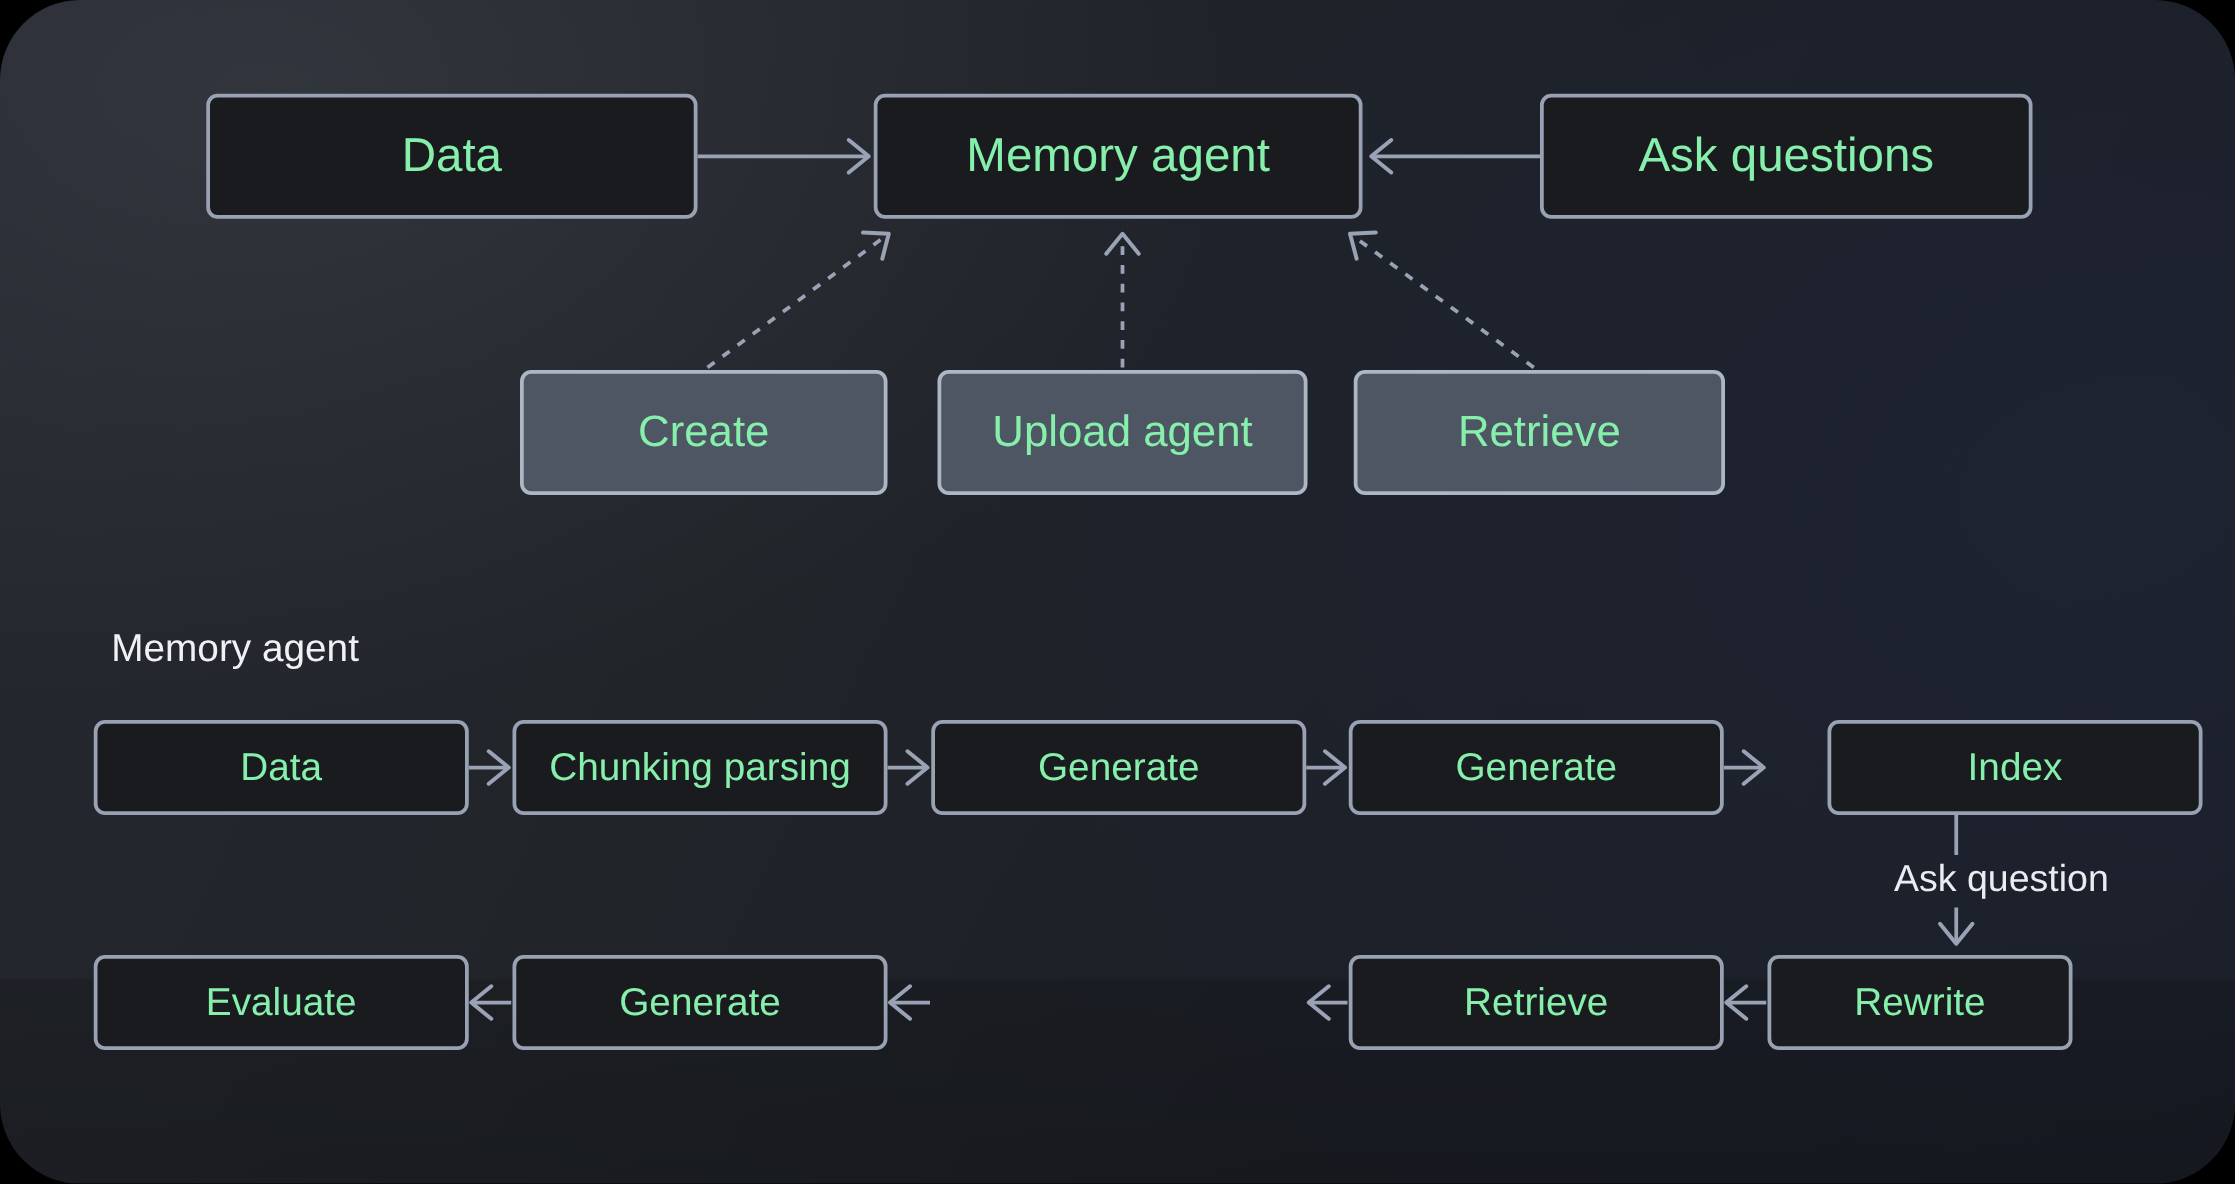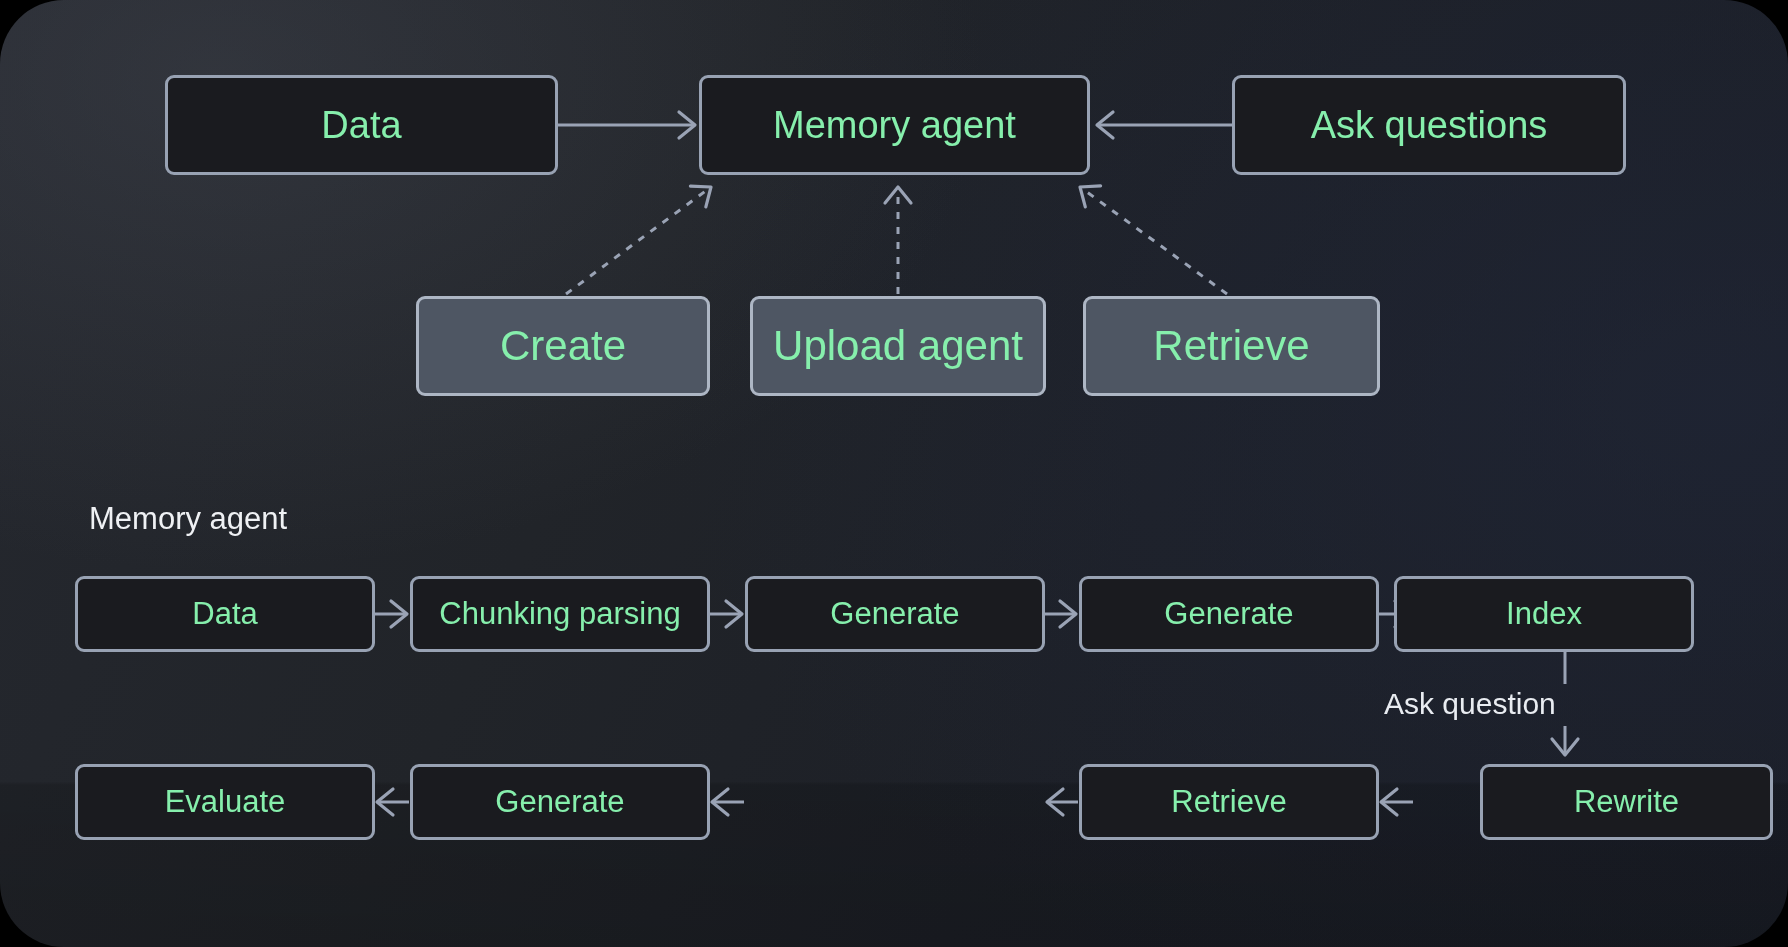--- a/index.html
+++ b/index.html
@@ -12,27 +12,27 @@
       radial-gradient(1700px 1100px at 96% 42%, rgba(33,40,60,0.55), rgba(33,40,60,0) 62%),
       linear-gradient(115deg, #25282f 0%, #212429 35%, #1d2027 62%, #1a1d25 100%);
   }
   .connectors{position:absolute;left:0;top:0;pointer-events:none;}
   .node{
     position:absolute;display:flex;align-items:center;justify-content:center;
     background:#1a1b1f;border:3px solid #98a2b3;border-radius:9px;
     color:#86efac;box-sizing:border-box;text-align:center;
   }
   .node.top-row{font-size:38px;}
-  .node.gray{background:#4e5663;border-color:#adb6c4;font-size:42px;}
+  .node.gray{background:#4e5663;border-color:#adb6c4;font-size:35px;}
   .node.small{font-size:31px;}
   .section-title{
     position:absolute;left:89px;top:501px;font-size:31px;color:#eff1f4;
   }
   .bridge-label{
-    position:absolute;left:1384px;top:687px;width:240px;text-align:left;
+    position:absolute;left:1447px;top:687px;width:240px;text-align:right;
     font-size:30px;color:#e9ecf1;
   }
 </style>
 </head>
 <body>
 
 <div class="panel">
 
   <svg class="connectors" width="1788" height="947" viewBox="0 0 1788 947">
     <defs>
@@ -89,32 +89,32 @@
   </div>
   <div class="node small" style="left:410px;top:576px;width:300px;height:76px">
     <span>Chunking parsing</span>
   </div>
   <div class="node small" style="left:745px;top:576px;width:300px;height:76px">
     <span>Generate</span>
   </div>
   <div class="node small" style="left:1079px;top:576px;width:300px;height:76px">
     <span>Generate</span>
   </div>
-  <div class="node small" style="left:1394px;top:576px;width:300px;height:76px">
+  <div class="node small" style="left:1462px;top:576px;width:300px;height:76px">
     <span>Index</span>
   </div>
 
   <div class="bridge-label">Ask question</div>
 
   <div class="node small" style="left:410px;top:764px;width:300px;height:76px">
     <span>Generate</span>
   </div>
   <div class="node small" style="left:75px;top:764px;width:300px;height:76px">
     <span>Evaluate</span>
   </div>
   <div class="node small" style="left:1079px;top:764px;width:300px;height:76px">
     <span>Retrieve</span>
   </div>
-  <div class="node small" style="left:1480px;top:764px;width:293px;height:76px">
+  <div class="node small" style="left:1414px;top:764px;width:244px;height:76px">
     <span>Rewrite</span>
   </div>
 
 </div>
 
 </body></html>

